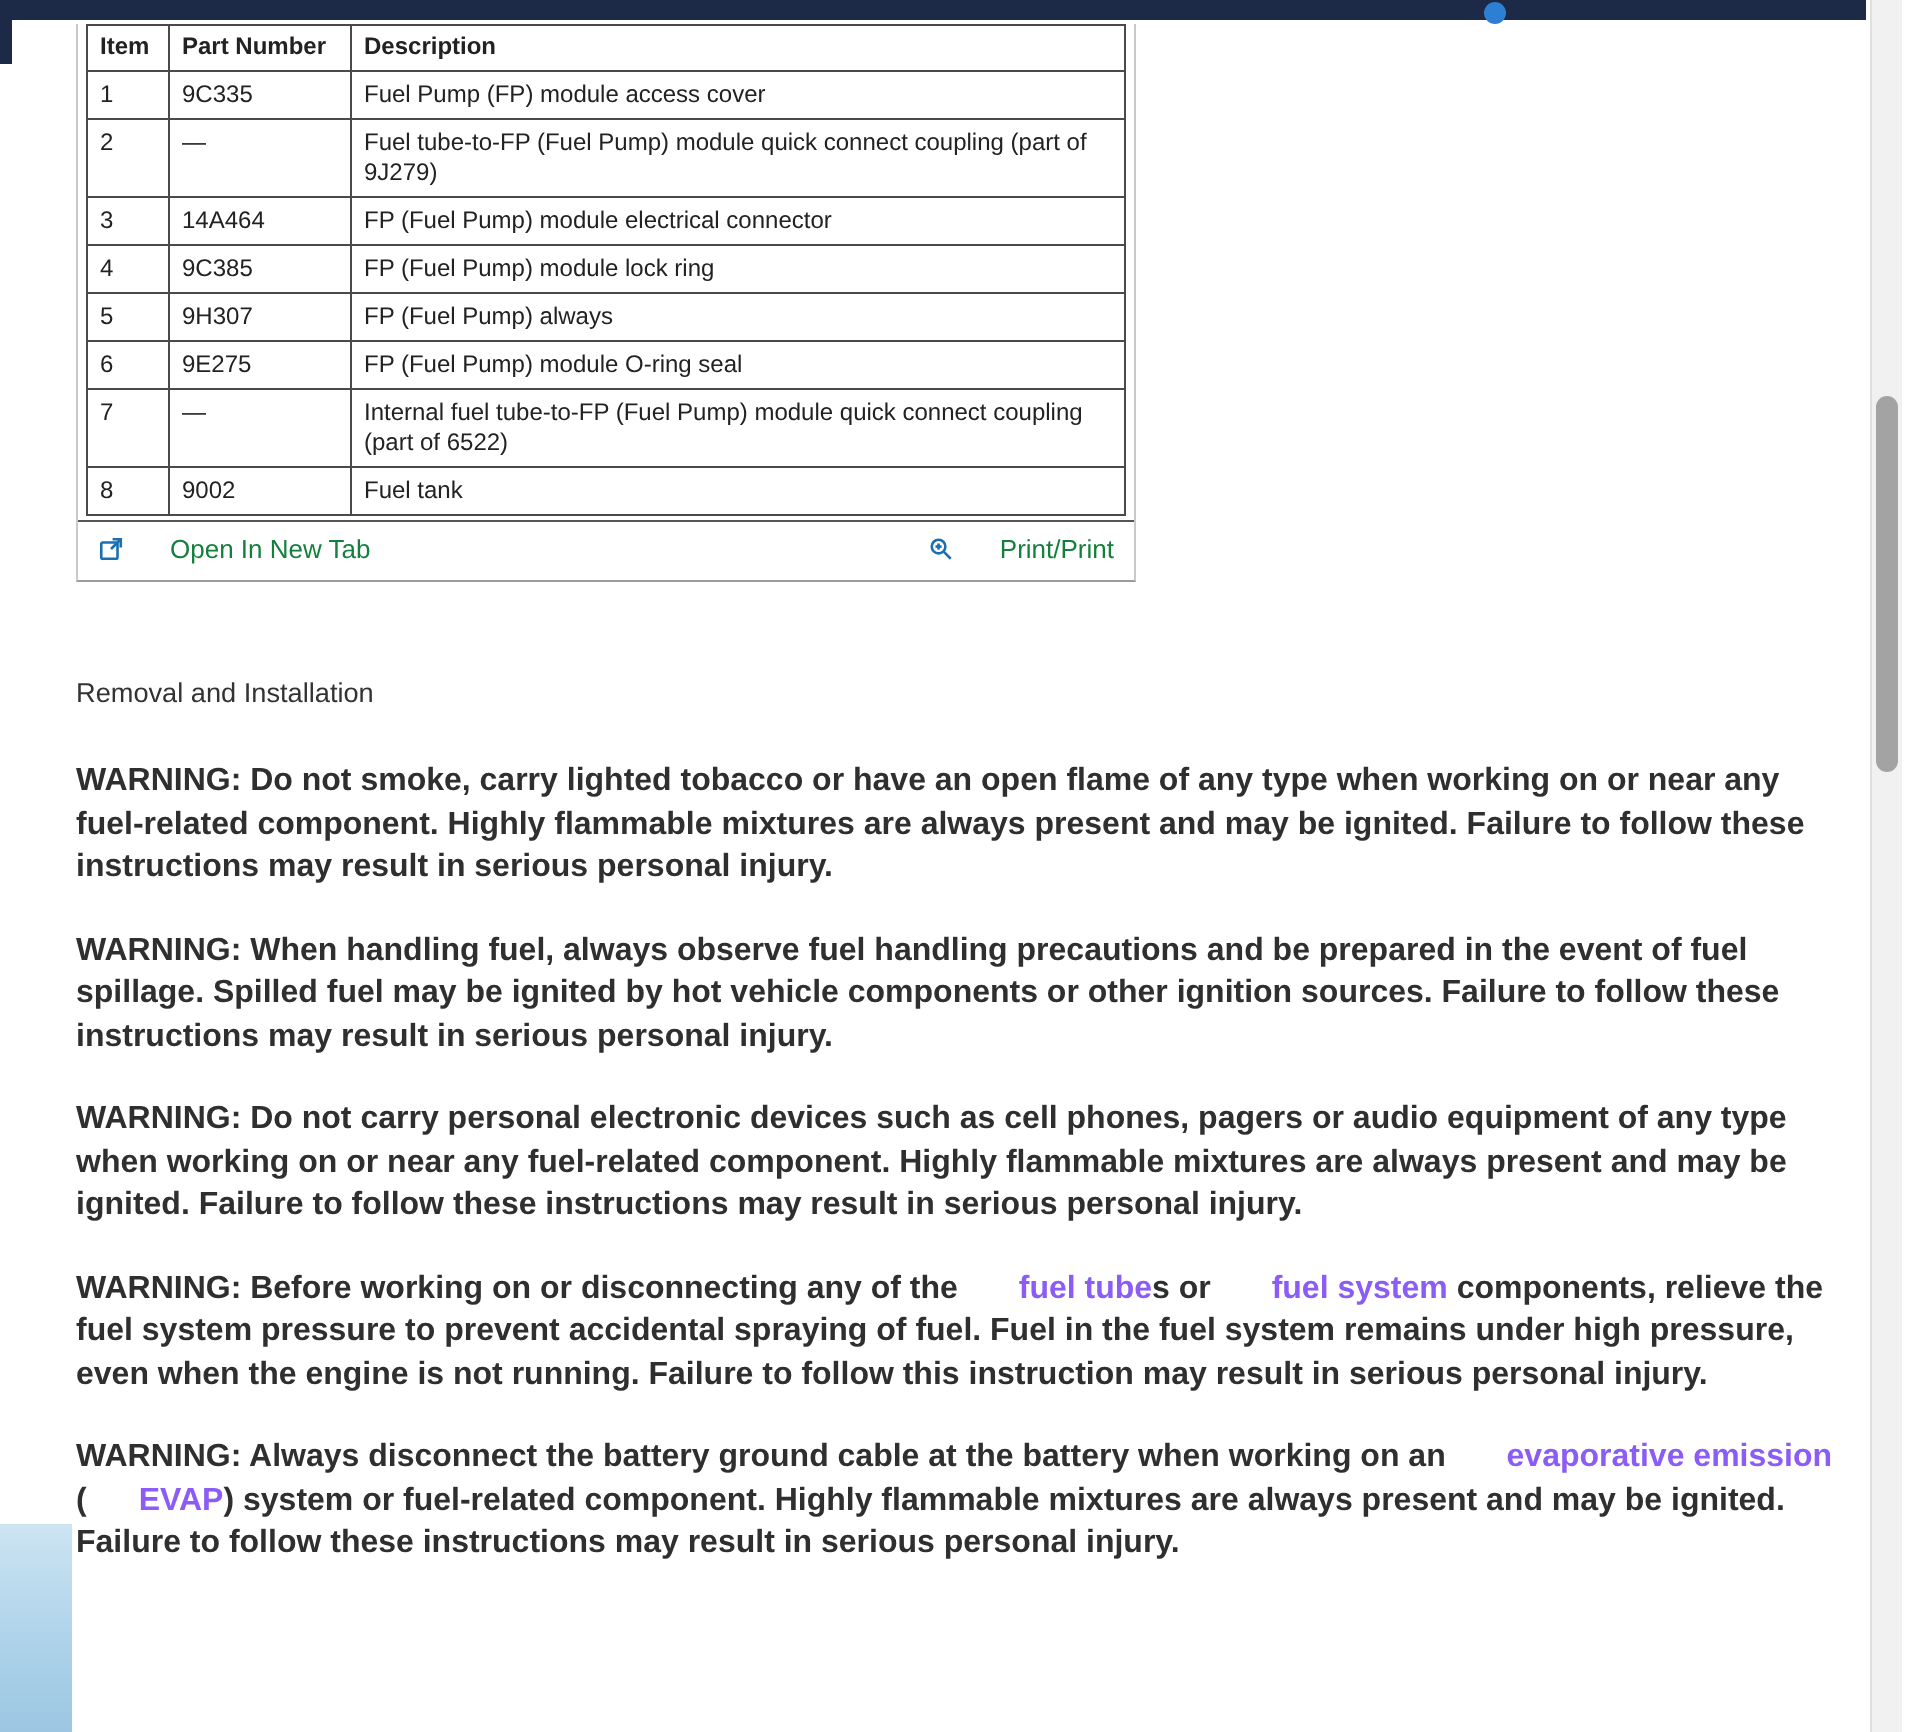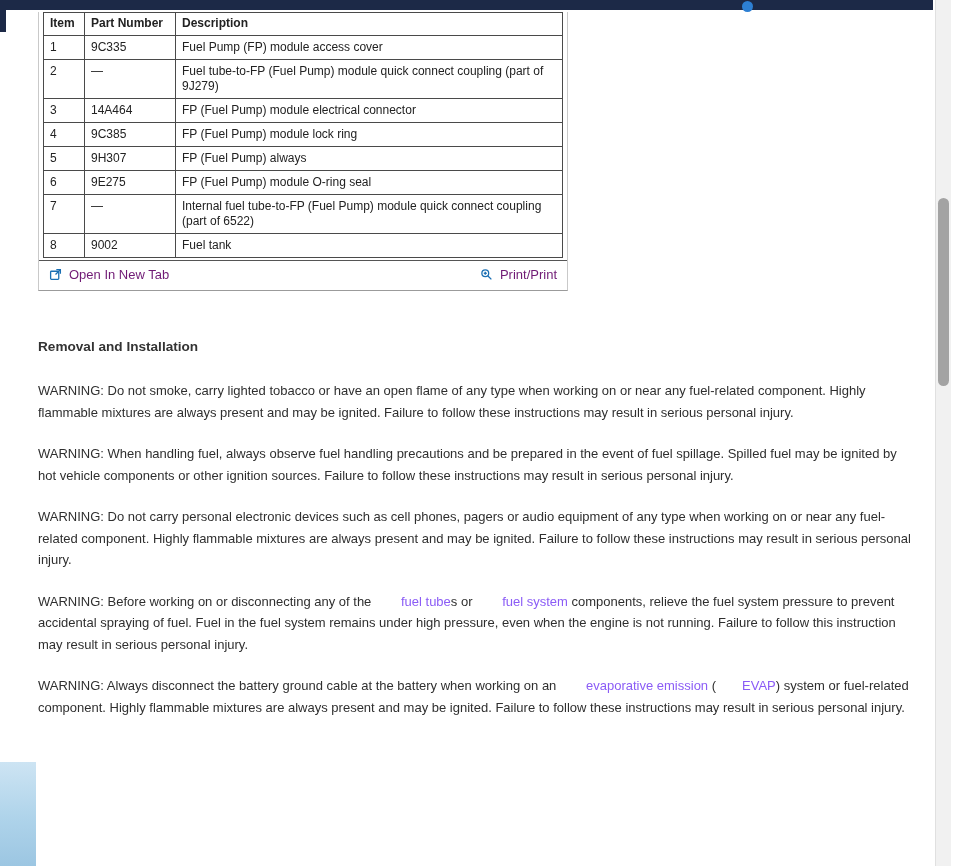--- a/index.html
+++ b/index.html
@@ -98,39 +98,39 @@
   .col-part  { width: 78px; }
   .widget-footer {
     border-top: 1px solid #555555;
     display: flex;
     justify-content: space-between;
     align-items: center;
     padding: 6px 10px 8px 10px;
     font-size: 13px;
   }
   .widget-link {
-    color: #701a75;
+    color: #15803d;
     text-decoration: none;
     display: inline-flex;
     align-items: center;
-    gap: 7px;
+    gap: 23px;
     cursor: pointer;
   }
   .widget-link svg { display: block; }
   
   .section-heading {
     margin: 48px 0 26px 0;
     font-size: 13.6px;
-    font-weight: 700;
+    font-weight: 400;
     color: #333333;
   }
   p.warning {
     margin: 0 0 20px 0;
-    font-size: 13px;
-    font-weight: 400;
+    font-size: 16px;
+    font-weight: 700;
     line-height: 21.5px;
     color: #2f2f2f;
   }
   p.warning a {
     color: #8b5cf6;
     text-decoration: none;
     cursor: pointer;
     margin-left: 26px;
   }
   .step {

